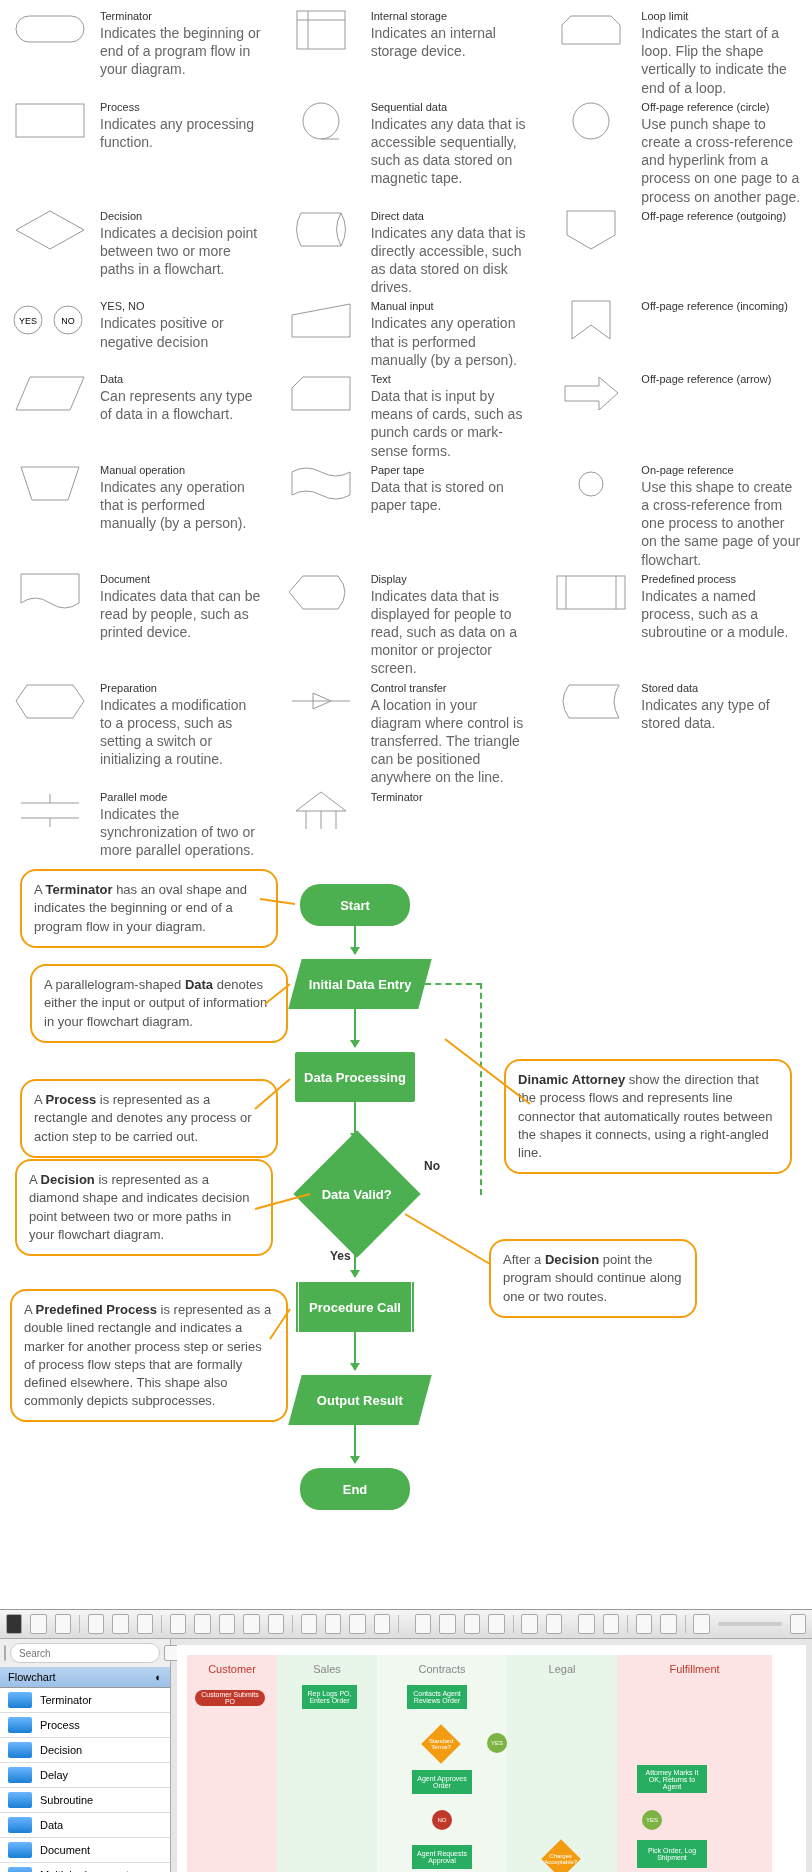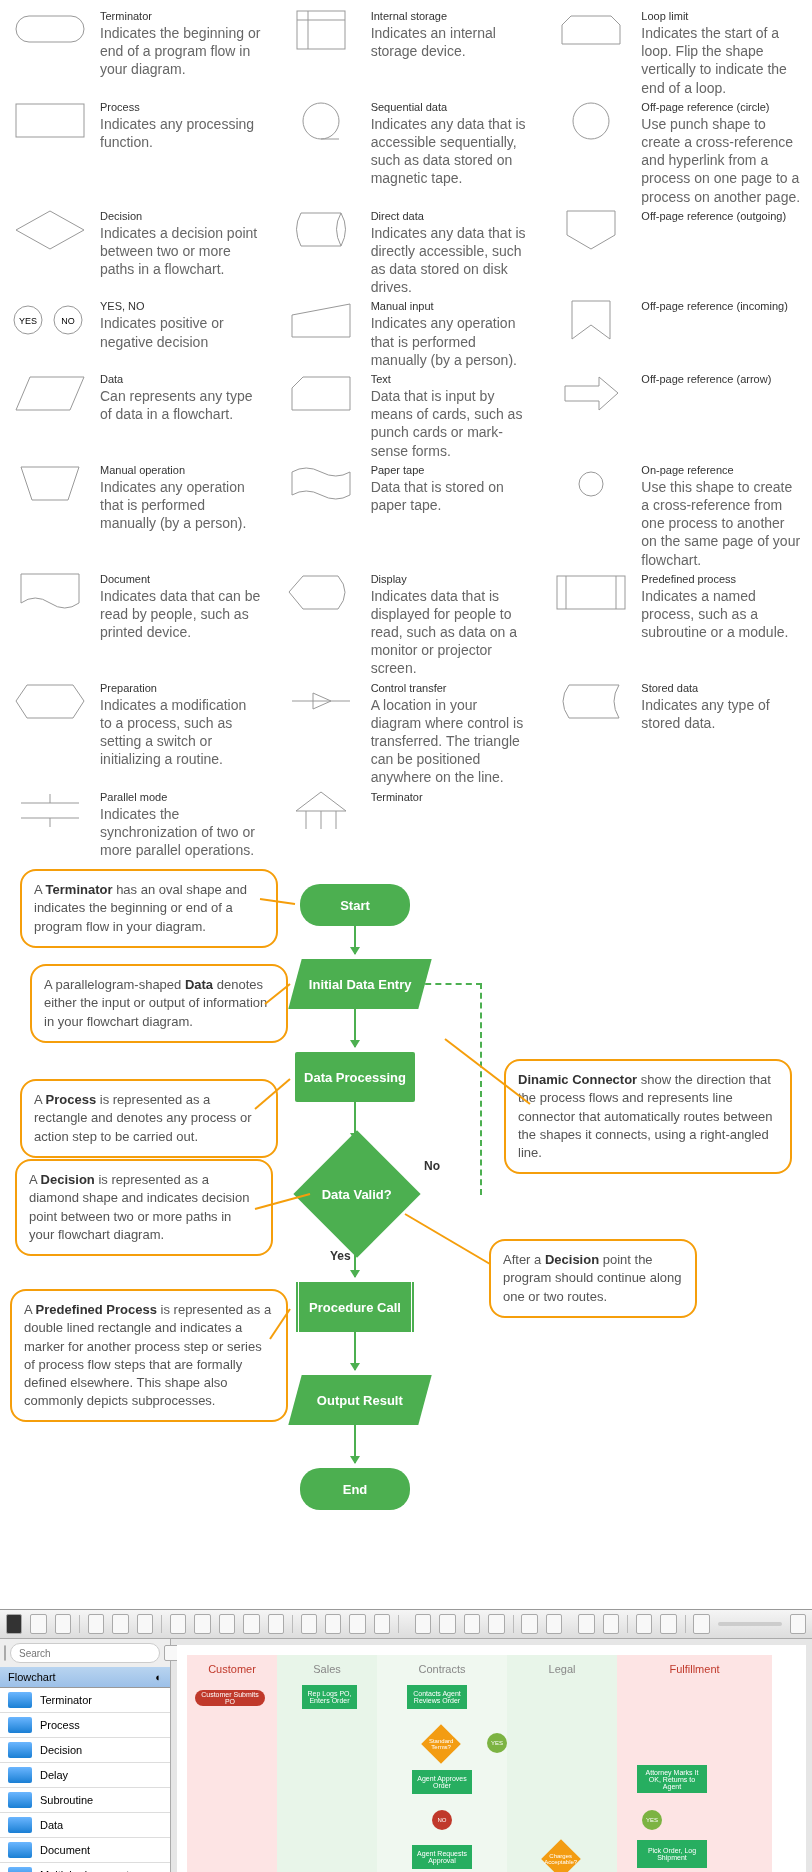--- a/index.html
+++ b/index.html
@@ -356,21 +356,21 @@
       </div>
     </div>
 </div>
 
 <div class="flow-section">
 <div class="callout" style="top:0;left:20px">A <b>Terminator</b> has an oval shape and indicates the beginning or end of a program flow in your diagram.</div>
 <div class="callout" style="top:95px;left:30px">A parallelogram-shaped <b>Data</b> denotes either the input or output of information in your flowchart diagram.</div>
 <div class="callout" style="top:210px;left:20px">A <b>Process</b> is represented as a rectangle and denotes any process or action step to be carried out.</div>
 <div class="callout" style="top:290px;left:15px">A <b>Decision</b> is represented as a diamond shape and indicates decision point between two or more paths in your flowchart diagram.</div>
 <div class="callout" style="top:420px;left:10px;max-width:250px">A <b>Predefined Process</b> is represented as a double lined rectangle and indicates a marker for another process step or series of process flow steps that are formally defined elsewhere. This shape also commonly depicts subprocesses.</div>
-<div class="callout" style="top:190px;right:20px;max-width:260px"><b>Dinamic Connector</b> show the direction that the process flows and represents line connector that automatically routes between the shapes it connects, using a right-angled line.</div>
+<div class="callout" style="top:190px;right:20px;max-width:260px"><b>Dinamic Attorney</b> show the direction that the process flows and represents line connector that automatically routes between the shapes it connects, using a right-angled line.</div>
 <div class="callout" style="top:370px;right:115px;max-width:180px">After a <b>Decision</b> point the program should continue along one or two routes.</div>
 
 <div class="flow-shape terminator" style="top:15px;left:300px">
       <span>Start</span>
     </div>
 <div class="arrow" style="top:57px;left:354px;height:28px"></div>
 <div class="flow-shape data" style="top:90px;left:295px">
       <span>Initial Data Entry</span>
     </div>
 <div class="arrow" style="top:140px;left:354px;height:38px"></div>

